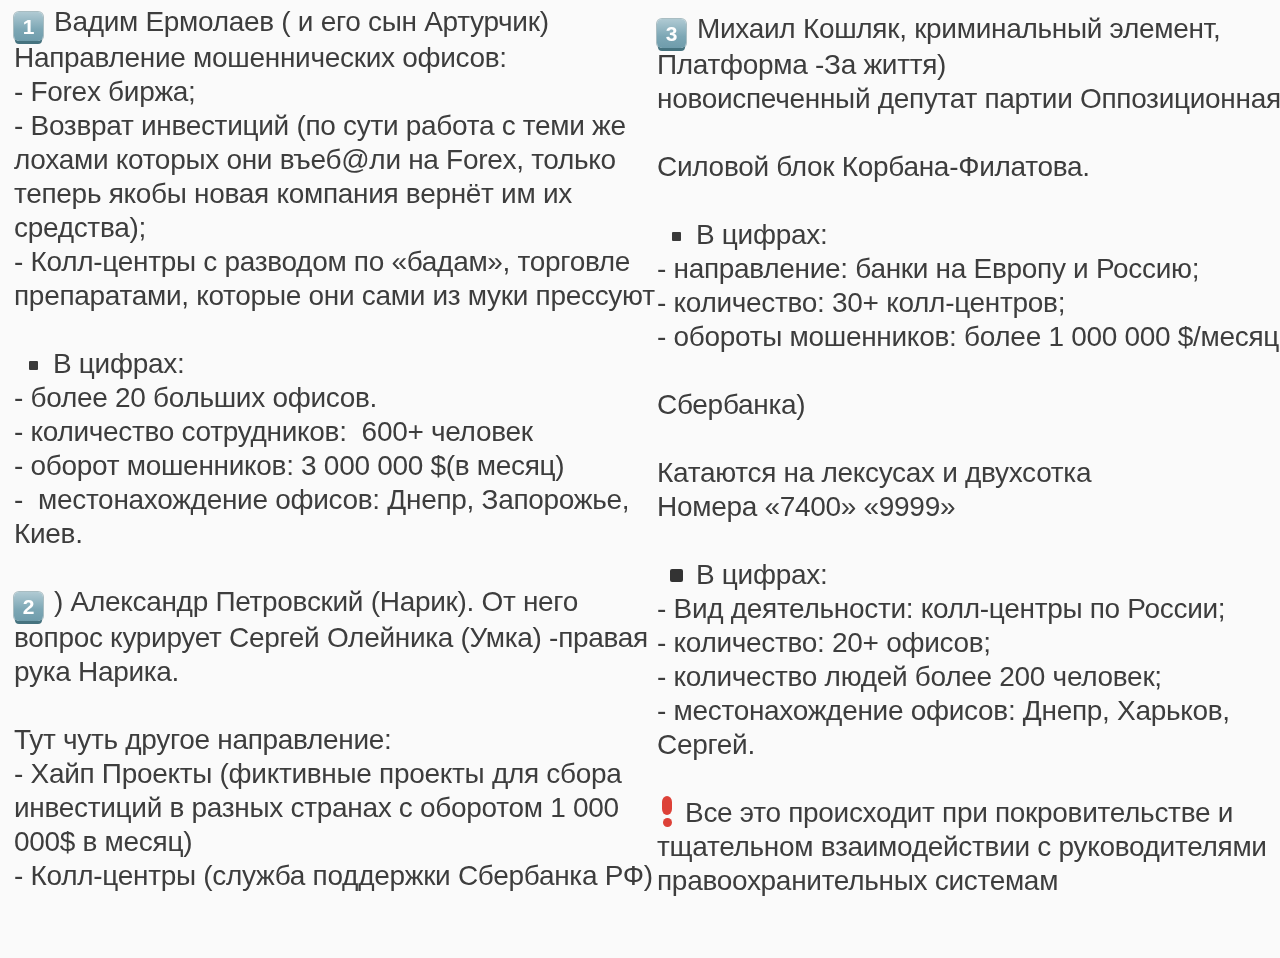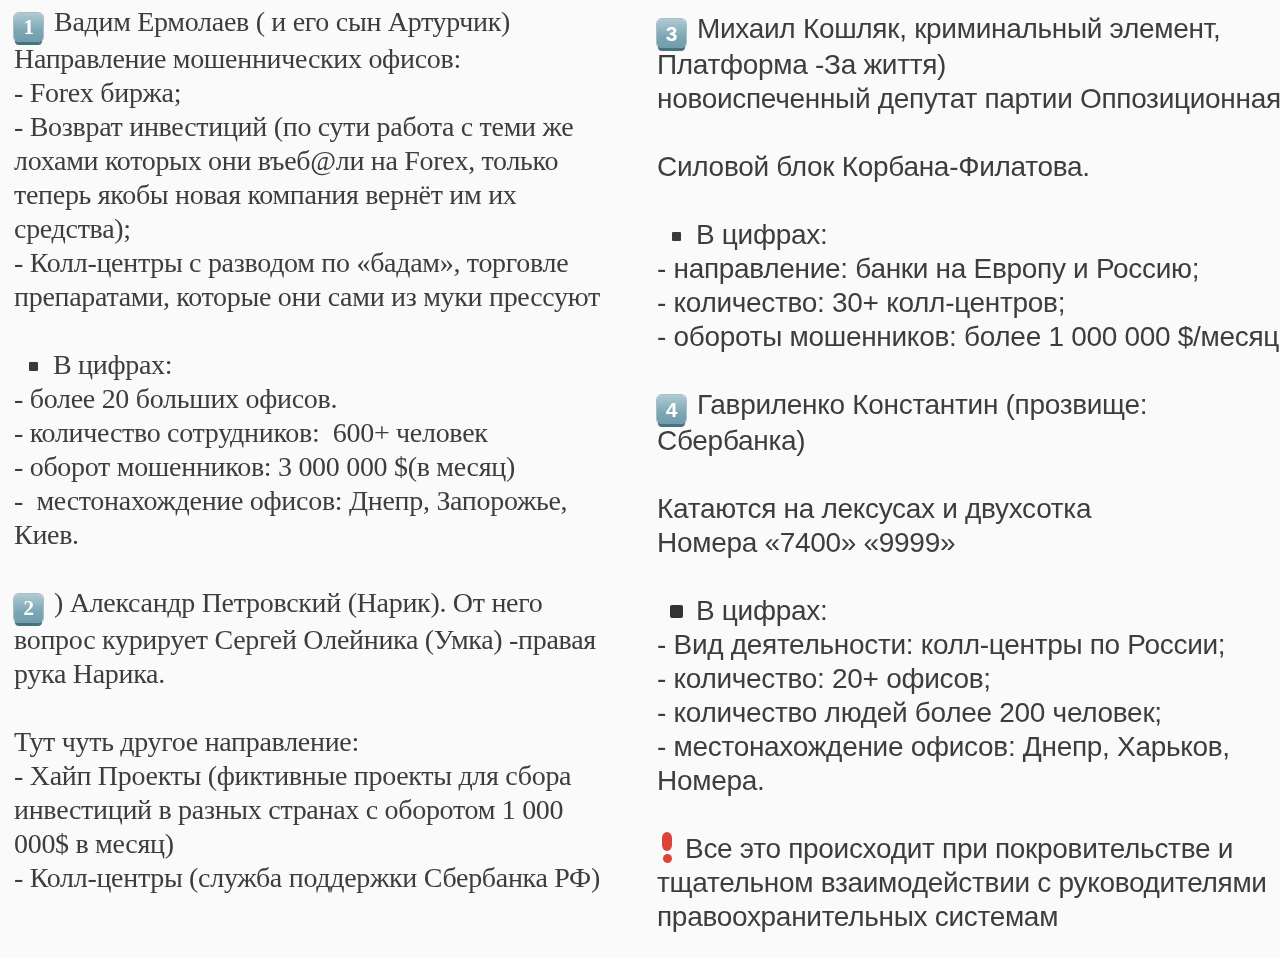--- a/index.html
+++ b/index.html
@@ -5,21 +5,21 @@
   html,body{margin:0;padding:0;}
   body{
     width:1280px;height:958px;
     background:#fafafa;
     color:#3d3d3d;
     font-family:"Liberation Sans","DejaVu Sans",sans-serif;
     overflow:hidden;
     position:relative;
   }
   .col{position:absolute;}
-  #left-col{left:14px;top:5px;width:622px;font-family:Liberation Serif, serif;}
+  #left-col{left:14px;top:5px;width:622px;}
   #right-col{left:657px;top:12px;width:620px;}
   .block{margin-bottom:34px;}
   .block:last-child{margin-bottom:0;}
   .line{
     font-size:28px;
     line-height:34px;
     white-space:pre;
     letter-spacing:-0.3px;
   }
   .keycap{
@@ -120,34 +120,33 @@
       <div class="block">
         <div class="line"><span>Силовой блок Корбана-Филатова.</span></div>
       </div>
       <div class="block">
         <div class="line"><span class="bullet-s"></span><span>В цифрах:</span></div>
         <div class="line"><span>- направление: банки на Европу и Россию;</span></div>
         <div class="line"><span>- количество: 30+ колл-центров;</span></div>
         <div class="line"><span>- обороты мошенников: более 1 000 000 $/месяц.</span></div>
       </div>
       <div class="block">
-        <div class="line"><span class="keycap">4</span><span>Гавриленко Константин (прозвище:</span></div>
         <div class="line"><span>Сбербанка)</span></div>
       </div>
       <div class="block">
         <div class="line"><span>Катаются на лексусах и двухсотка</span></div>
         <div class="line"><span>Номера «7400» «9999»</span></div>
       </div>
       <div class="block">
         <div class="line"><span class="bullet-l"></span><span>В цифрах:</span></div>
         <div class="line"><span>- Вид деятельности: колл-центры по России;</span></div>
         <div class="line"><span>- количество: 20+ офисов;</span></div>
         <div class="line"><span>- количество людей более 200 человек;</span></div>
         <div class="line"><span>- местонахождение офисов: Днепр, Харьков,</span></div>
-        <div class="line"><span>Номера.</span></div>
+        <div class="line"><span>Сергей.</span></div>
       </div>
       <div class="block">
         <div class="line"><span class="excl"></span><span>Все это происходит при покровительстве и</span></div>
         <div class="line"><span>тщательном взаимодействии с руководителями</span></div>
         <div class="line"><span>правоохранительных системам</span></div>
       </div>
     </div>
 </div>
 
 </body></html>

